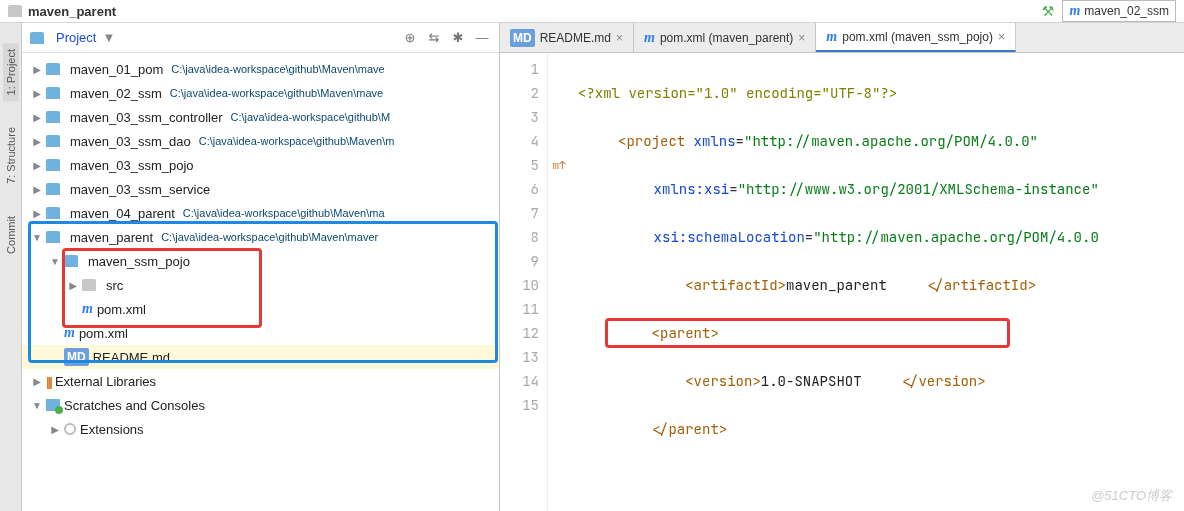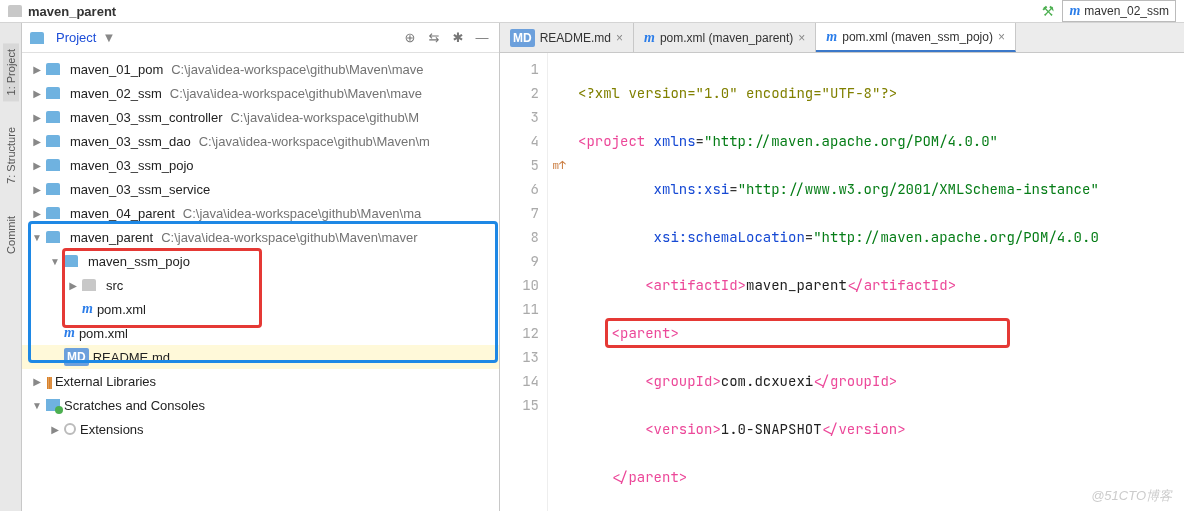--- a/index.html
+++ b/index.html
@@ -22,42 +22,42 @@
 .panel-header .title { font-size:13px; color:#1d4ed8; }
 .panel-header .spacer { flex:1; }
 .hdr-ico { width:18px; height:18px; display:inline-flex; align-items:center; justify-content:center; color:#777; cursor:pointer; }
 .tree { flex:1; overflow:auto; padding:4px 0; position:relative; }
 .row { display:flex; align-items:center; height:24px; padding:0 4px 0 10px; white-space:nowrap; cursor:pointer; gap:4px; position:relative; }
 .row.selected { background:#fff9d9; }
 .arrow { width:10px; text-align:center; color:#888; font-size:10px; user-select:none; }
 .arrow.empty { visibility:hidden; }
 .name { font-size:13px; color:#222; }
 .name.bold { font-weight:normal; }
-.path { font-size:13px; color:#737373; margin-left:4px; }
+.path { font-size:11px; color:#0c4a6e; margin-left:4px; }
 .indent-1 { padding-left:28px; } .indent-2 { padding-left:46px; }
 .md-icon { background:#6ca0dc; color:#fff; font-size:12px; padding:2px 3px; border-radius:2px; font-weight:bold; }
 .lib-icon::before { content:"|||"; color:#d9822b; letter-spacing:-2px; font-weight:bold; }
 .sc-icon { width:14px; height:12px; background:#6fb2e0; position:relative; }
 .sc-icon::after { content:""; position:absolute; right:-3px; bottom:-3px; width:8px; height:8px; background:#4caf50; border-radius:50%; }
 .clock-icon { width:12px; height:12px; border:2px solid #bbb; border-radius:50%; position:relative; }
 .box-red { position:absolute; border:3px solid #e53935; border-radius:4px; pointer-events:none; left:40px; top:195px; width:200px; height:80px; z-index:5; }
 .box-blue { position:absolute; border:3px solid #1e88e5; border-radius:4px; pointer-events:none; left:6px; top:168px; width:470px; height:142px; z-index:4; }
 .box-red2 { position:absolute; border:3px solid #e53935; border-radius:4px; pointer-events:none; left:605px; top:318px; width:405px; height:30px; z-index:5; }
 .editor-area { flex:1; display:flex; flex-direction:column; background:#fff; overflow:hidden; }
 .tabs { height:30px; display:flex; align-items:stretch; border-bottom:1px solid #c8c8c8; background:#ececec; }
 .tab { display:flex; align-items:center; padding:0 10px; gap:5px; font-size:12px; border-right:1px solid #c8c8c8; background:#ececec; cursor:pointer; }
 .tab.active { background:#fff; }
 .tab .close { color:#888; font-size:12px; }
 .tab.pinned { border-bottom:2px solid #3b78c9; }
 .editor-body { flex:1; display:flex; overflow:auto; font-family:Consolas,"Jetbrains Mono",monospace; font-size:14px; line-height:24px; }
 .gutter { width:48px; text-align:right; padding:4px 8px 4px 4px; color:#aaa; background:#fff; user-select:none; border-right:1px solid #eee; }
 .marks { width:22px; padding-top:4px; }
 .marks .mark { height:24px; display:flex; align-items:center; justify-content:center; font-size:11px; color:#c97a3d; }
 .code { flex:1; padding:4px 0 4px 8px; white-space:pre; color:#333; position:relative; }
-.tag { color:#ec4899; } .attr { color:#174ad4; font-weight:normal; } .str { color:#067d17; } .punct { color:#333; } .pi { color:#808000; } .txt { color:#222; }
+.tag { color:#a16207;margin-left:40px; } .attr { color:#174ad4; font-weight:normal; } .str { color:#067d17; } .punct { color:#333; } .pi { color:#808000; } .txt { color:#222; }
 .watermark { position:absolute; right:12px; bottom:6px; color:#ccc; font-size:13px; font-style:italic; }
 </style>
 </head>
 <body>
 
 <div class="app">
   <div class="breadcrumb-bar">
     <span class="folder-icon grey"></span>
     <b>maven_parent</b>
     <div class="right-top">
@@ -238,21 +238,20 @@
             <div class="mark"></div>
             <div class="mark"></div>
         </div>
         <div class="code">
 <div><span class="pi">&lt;?xml version="1.0" encoding="UTF-8"?&gt;</span></div>
 <div><span class="tag">&lt;project </span><span class="attr">xmlns</span><span class="punct">=</span><span class="str">"http://maven.apache.org/POM/4.0.0"</span></div>
 <div>         <span class="attr">xmlns:xsi</span><span class="punct">=</span><span class="str">"http://www.w3.org/2001/XMLSchema-instance"</span></div>
 <div>         <span class="attr">xsi:schemaLocation</span><span class="punct">=</span><span class="str">"http://maven.apache.org/POM/4.0.0</span></div>
 <div>        <span class="tag">&lt;artifactId&gt;</span><span class="txt">maven_parent</span><span class="tag">&lt;/artifactId&gt;</span></div>
 <div>    <span class="tag">&lt;parent&gt;</span></div>
-<div>        <span class="tag">&lt;groupId&gt;</span><span class="txt">com.dcxuexi</span><span class="tag">&lt;/groupId&gt;</span></div>
 <div>        <span class="tag">&lt;version&gt;</span><span class="txt">1.0-SNAPSHOT</span><span class="tag">&lt;/version&gt;</span></div>
 <div>    <span class="tag">&lt;/parent&gt;</span></div>
 
 
 
 
 
 
         </div>
       </div>

